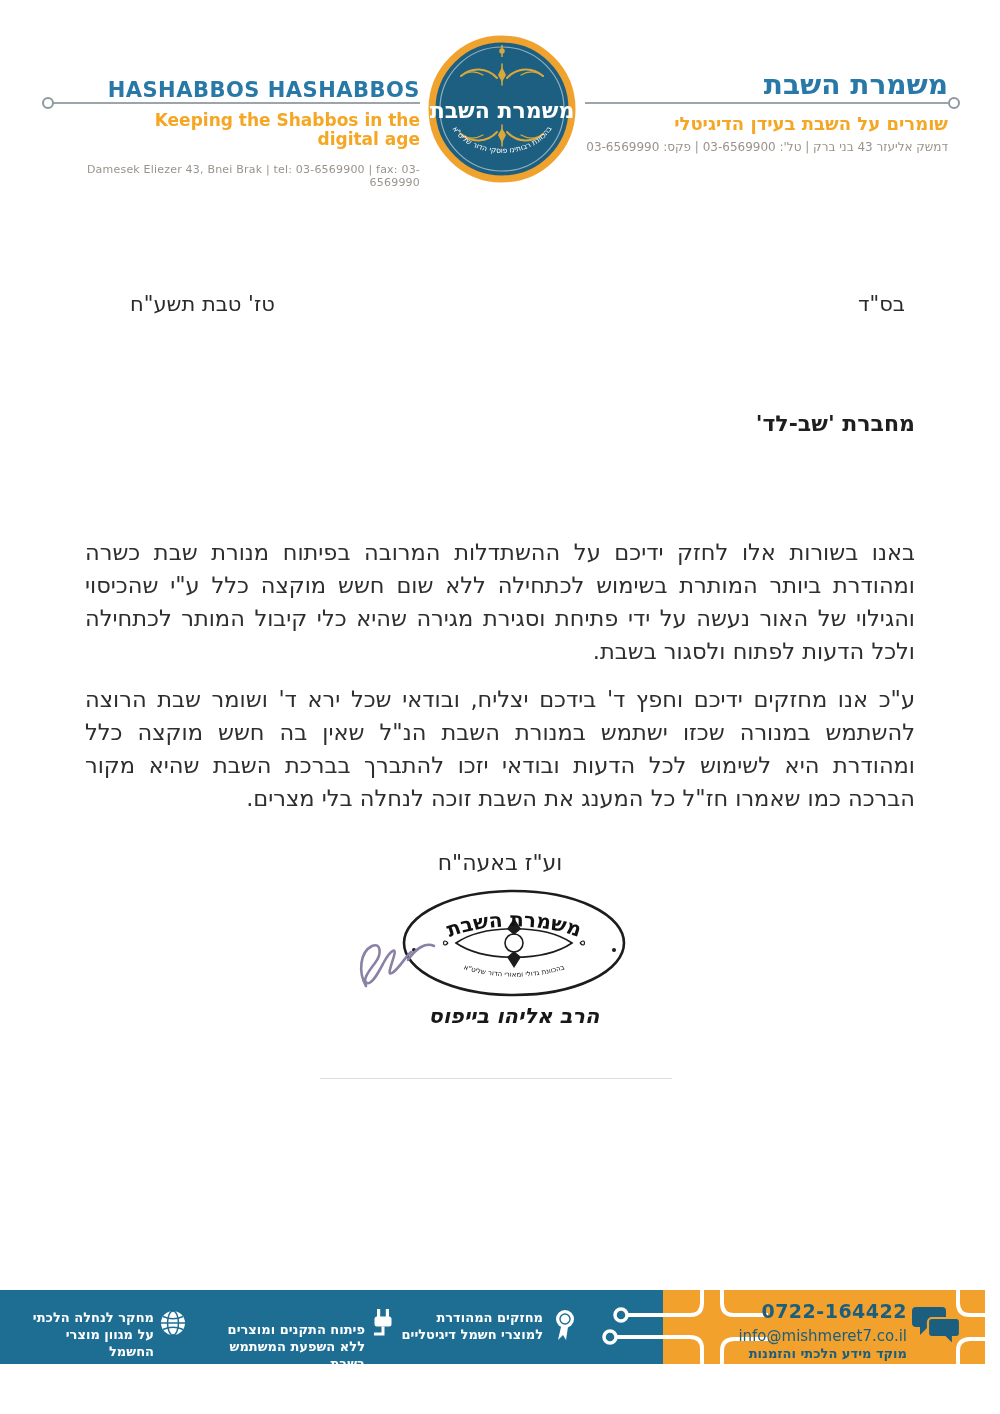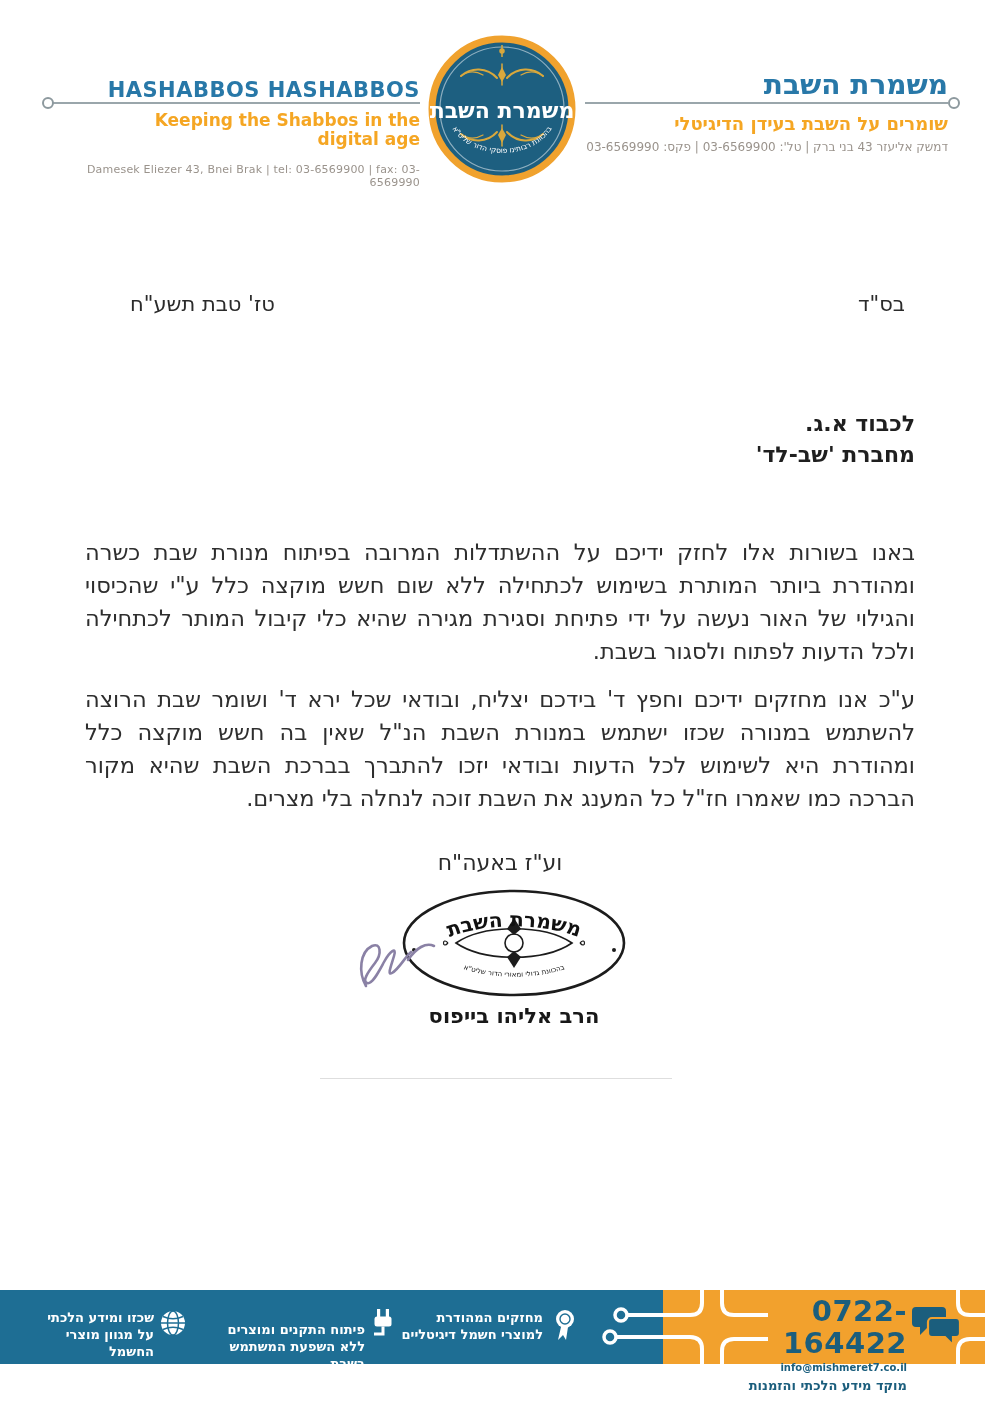--- a/index.html
+++ b/index.html
@@ -37,40 +37,40 @@
   .bodytext{left:85px;top:536px;width:830px;direction:rtl;color:#2e2e2e;
     font-size:22.5px;line-height:33px;text-align:justify;text-align-last:right;}
   .bodytext p{margin:0 0 15px 0;}
   .closing{left:0;top:850px;width:1000px;text-align:center;direction:rtl;
     font-size:22px;color:#2b2b2b;}
 
   
   .stamp{left:398px;top:886px;width:232px;height:118px;}
   .signature{left:350px;top:926px;width:112px;height:82px;}
   .signer{left:390px;top:1004px;width:248px;text-align:center;direction:rtl;
-    font-size:21px;font-weight:bold;color:#181818;}
+    font-size:21px;font-weight:bold;color:#181818;font-style:italic;}
   .divider{left:320px;top:1078px;width:352px;height:1px;background:#dedede;}
 
   
   .band{left:0;top:1290px;width:1000px;height:74px;}
   .band-teal{left:0;top:0;width:663px;height:74px;background:#1E6E94;}
   .band-orange{left:663px;top:0;width:322px;height:74px;background:#F2A12D;}
   .band svg.traces{left:0;top:0;}
   .f-item{top:16px;height:42px;direction:rtl;text-align:right;color:#ffffff;
     font-size:13px;font-weight:bold;line-height:17px;}
   .f-item-0{left:393px;width:150px;top:19px;}
   .f-item-1{left:205px;width:160px;top:31px;}
   .f-item-2{left:28px;width:126px;top:19px;}
   .f-icon{top:18px;}
   .f-icon-0{left:552px;}
   .f-icon-1{left:370px;}
   .f-icon-2{left:158px;}
   .contact{left:695px;top:5px;width:212px;text-align:right;}
-  .contact .phone{font-size:29px;font-weight:bold;color:#1B5E7D;direction:ltr;line-height:32px;letter-spacing:.5px;}
-  .contact .email{font-size:10px;font-weight:bold;color:#1B5E7D;direction:ltr;line-height:18px;}
+  .contact .phone{font-size:19px;font-weight:bold;color:#1B5E7D;direction:ltr;line-height:32px;letter-spacing:.5px;}
+  .contact .email{font-size:15px;font-weight:normal;color:#1B5E7D;direction:ltr;line-height:18px;}
   .contact .tagline{font-size:13px;color:#1B5E7D;direction:rtl;line-height:17px;font-weight:bold;}
   .chat{left:912px;top:12px;}
 </style>
 </head>
 <body>
 
 <div class="page">
 
   <div class="abs rule-line rule-en"></div>
   <div class="abs rule-dot dot-en"></div>
@@ -125,21 +125,20 @@
       <text font-family="DejaVu Sans, sans-serif" font-size="7.5" fill="#ffffff">
         <textPath href="#logoArc" startOffset="50%" text-anchor="middle">בהכוונת רבותינו פוסקי הדור שליט"א</textPath>
       </text>
     </svg>
   </div>
 
   <div class="abs dateline-bsd">בס"ד</div>
   <div class="abs dateline-date">טז' טבת תשע"ח</div>
 
   <div class="abs recipient">
-    <div>לכבוד א.ג.</div>
     <div>מחברת 'שב-לד'</div>
   </div>
 
   <div class="abs bodytext">
     <p>באנו בשורות אלו לחזק ידיכם על ההשתדלות המרובה בפיתוח מנורת שבת כשרה ומהודרת ביותר המותרת בשימוש לכתחילה ללא שום חשש מוקצה כלל ע"י שהכיסוי והגילוי של האור נעשה על ידי פתיחת וסגירת מגירה שהיא כלי קיבול המותר לכתחילה ולכל הדעות לפתוח ולסגור בשבת.</p>
     <p>ע"כ אנו מחזקים ידיכם וחפץ ד' בידכם יצליח, ובודאי שכל ירא ד' ושומר שבת הרוצה להשתמש במנורה שכזו ישתמש במנורת השבת הנ"ל שאין בה חשש מוקצה כלל ומהודרת היא לשימוש לכל הדעות ובודאי יזכו להתברך בברכת השבת שהיא מקור הברכה כמו שאמרו חז"ל כל המענג את השבת זוכה לנחלה בלי מצרים.</p>
   </div>
 
   <div class="abs closing">וע"ז באעה"ח</div>
 
@@ -230,21 +229,21 @@
         <circle cx="15" cy="15" r="12" fill="#ffffff"></circle>
         <g stroke="#1E6E94" stroke-width="1.5" fill="none">
           <ellipse cx="15" cy="15" rx="5.5" ry="12"></ellipse>
           <path d="M3 15 H27"></path>
           <path d="M5 8.5 Q15 13 25 8.5"></path>
           <path d="M5 21.5 Q15 17 25 21.5"></path>
         </g>
       </svg>
     </div>
     <div class="abs f-item f-item-2">
-      <div>שכזו ומידע הלכתי</div>
+      <div>מחקר לנחלה הלכתי</div>
       <div>על מגוון מוצרי החשמל</div>
     </div>
 
     <div class="abs contact">
       <div class="phone">0722-164422</div>
       <div class="email">info@mishmeret7.co.il</div>
       <div class="tagline">מוקד מידע הלכתי והזמנות</div>
     </div>
 
     <div class="abs chat">

